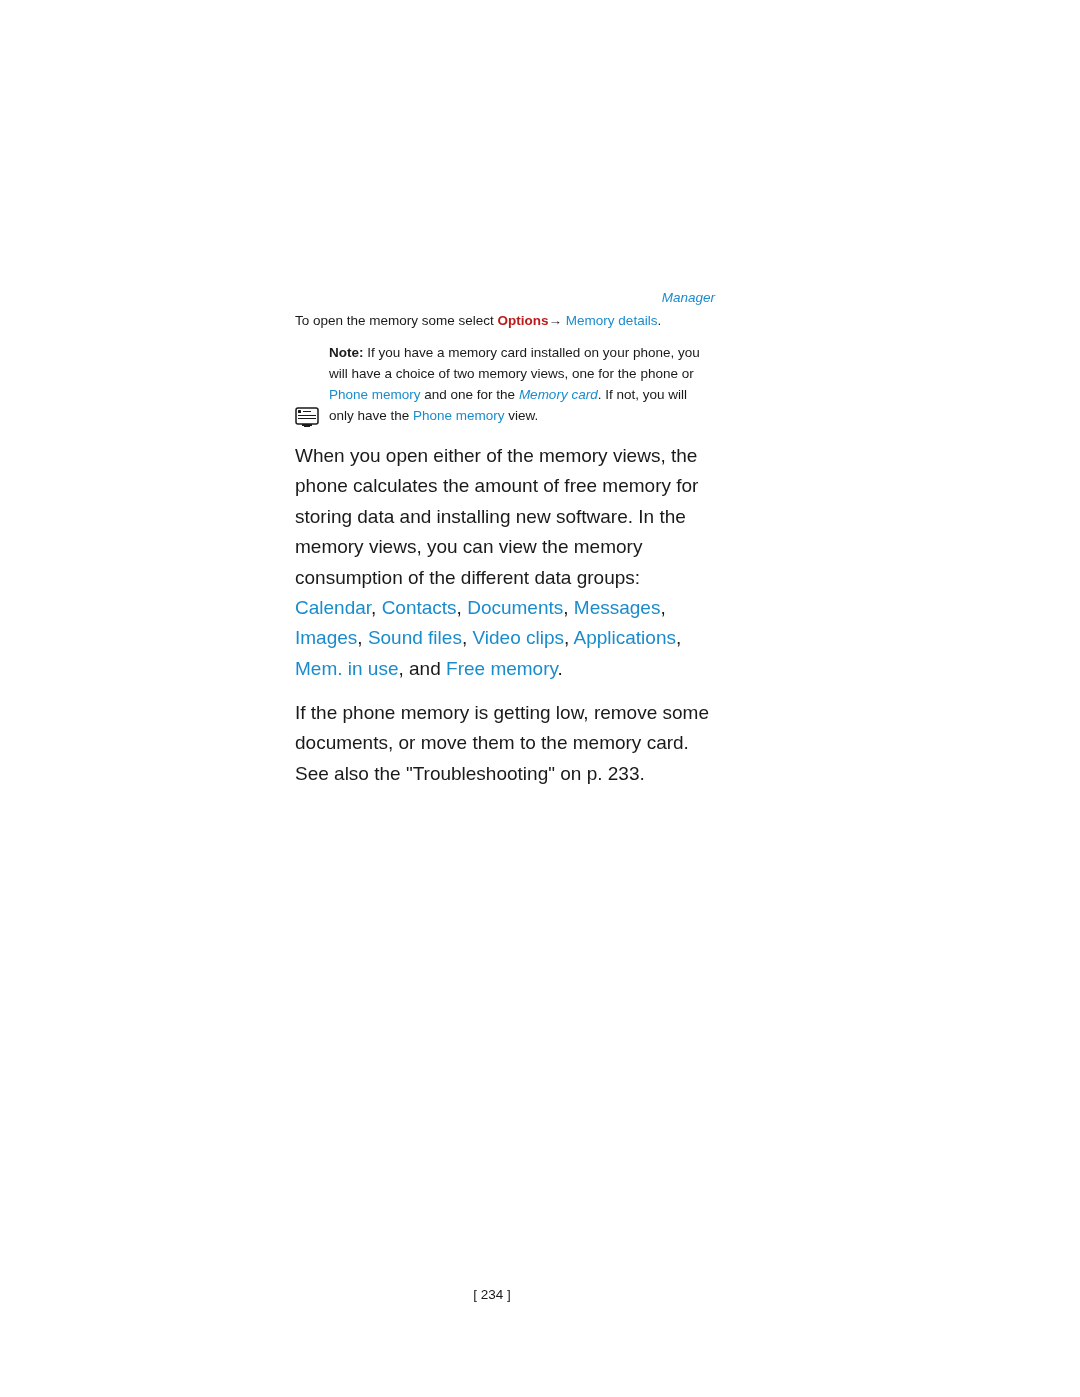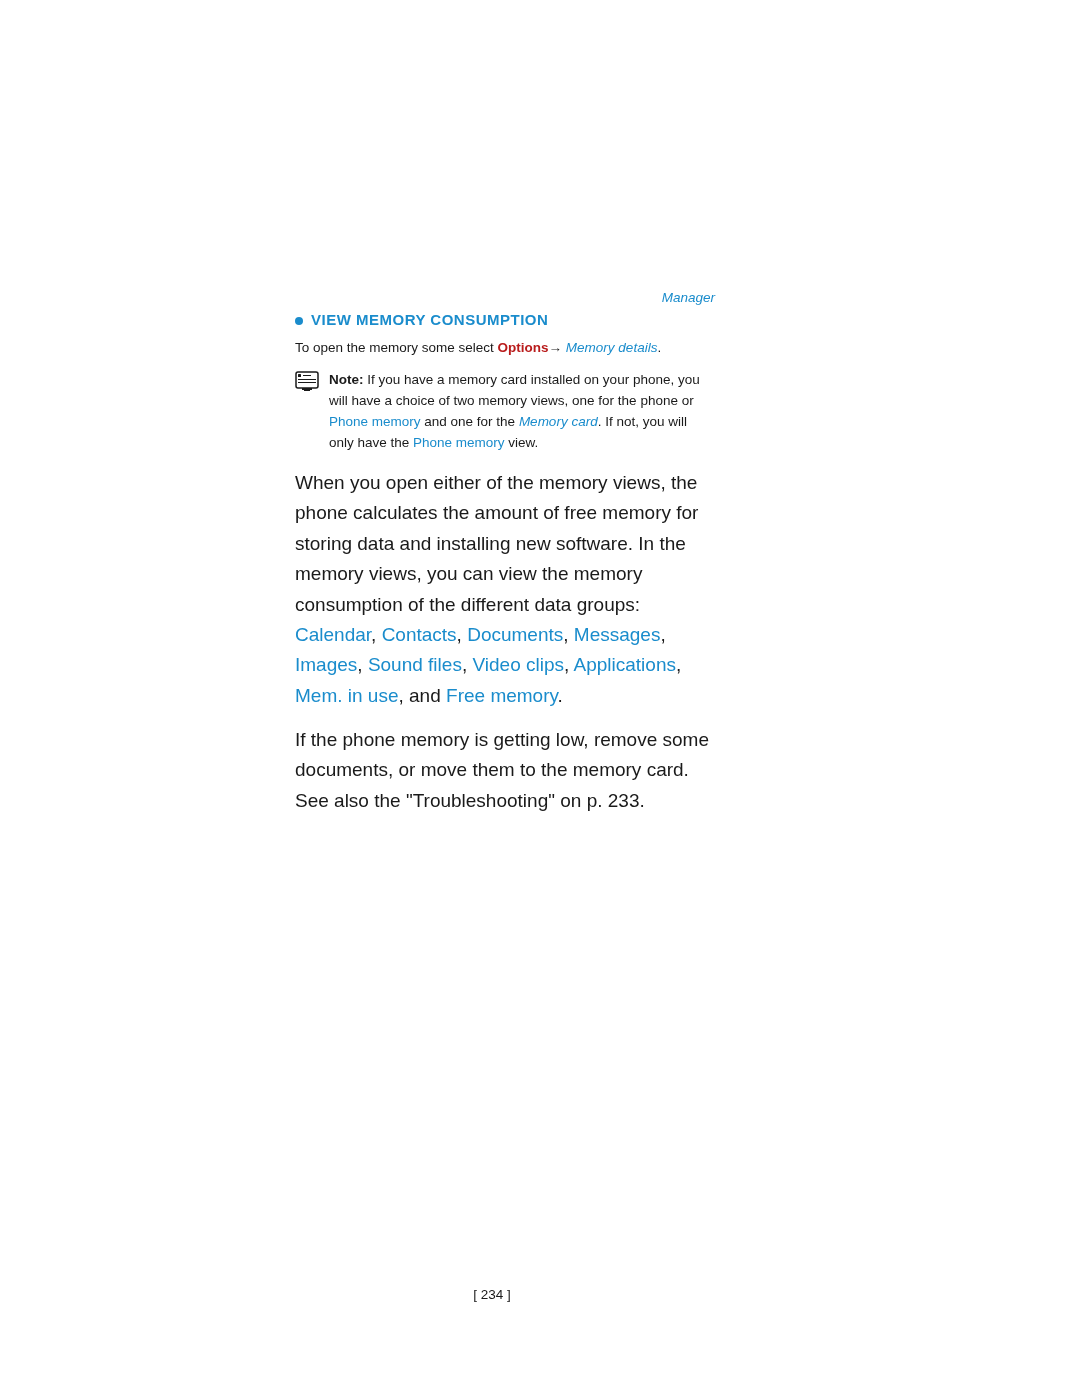--- a/index.html
+++ b/index.html
@@ -76,27 +76,26 @@
       font-weight: bold;
       color: #b91c1c;
     }
 
     .arrow {
       color: #1a1a1a;
       font-style: normal;
     }
 
     .memory-details-link {
-      font-style: italic;
       color: #1a8ccc;
     }
 
     .note-box {
       display: flex;
-      align-items: flex-start;
+      align-items: flex-end;
       gap: 10px;
       margin-bottom: 14px;
     }
 
     .note-icon {
       width: 24px;
       height: 20px;
       flex-shrink: 0;
       margin-top: 1px;
     }
@@ -146,24 +145,20 @@
 <body>
 
 <div class="page-container">
 
   <div class="content-area">
 
     <div class="manager-label">
       <span>Manager</span>
     </div>
 
-    <div class="section-title">
-      <div class="bullet-dot"></div>
-      <span class="section-heading">VIEW MEMORY CONSUMPTION</span>
-    </div>
 
     <p class="intro-text">
       <span>To open the memory some select </span><span class="options-link">Options</span><span class="arrow">→ </span><span class="memory-details-link">Memory details</span><span>.</span>
     </p>
 
     <div class="note-box">
       <div class="note-icon">
         <svg viewBox="0 0 24 20" xmlns="http://www.w3.org/2000/svg">
           <rect x="1" y="1" width="22" height="16" rx="2" ry="2" fill="none" stroke="#1a1a1a" stroke-width="1.5"></rect>
           <rect x="7" y="17" width="10" height="2" fill="#1a1a1a"></rect>

